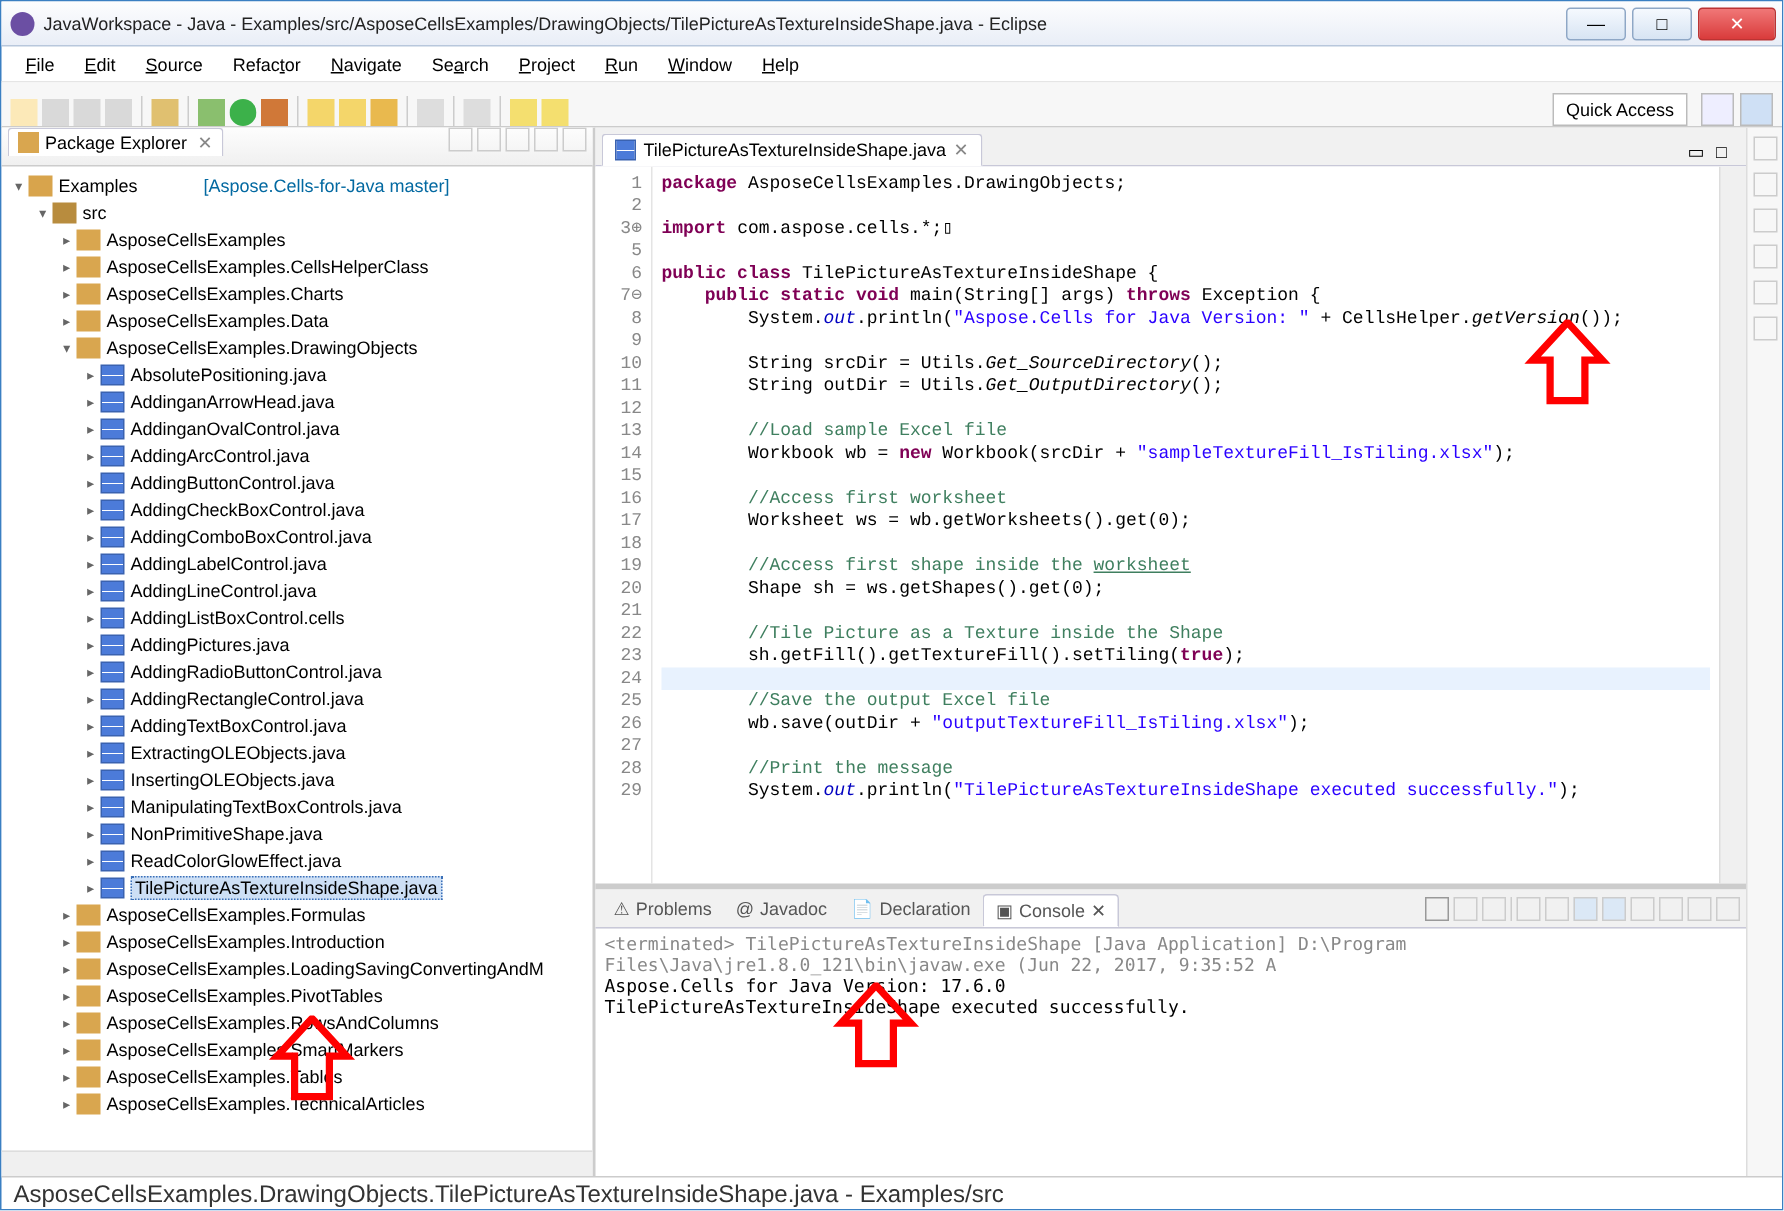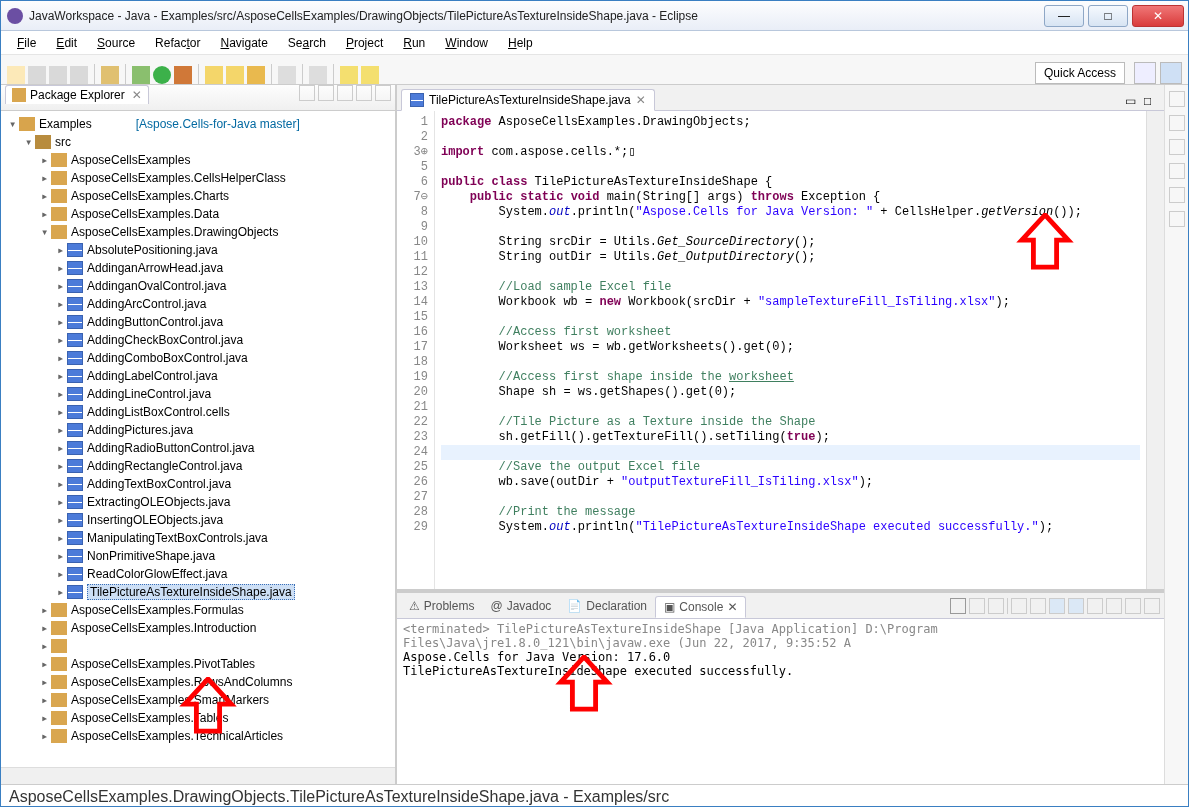--- a/index.html
+++ b/index.html
@@ -286,20 +286,21 @@
             <span class="lbl">AsposeCellsExamples.Formulas</span>
           </div>
           <div class="node" style="padding-left: 32px;">
             <span class="tw">▸</span>
             <span class="ic pkg"></span>
             <span class="lbl">AsposeCellsExamples.Introduction</span>
           </div>
           <div class="node" style="padding-left: 32px;">
             <span class="tw">▸</span>
             <span class="ic pkg"></span>
+            <span class="lbl">AsposeCellsExamples.LoadingSavingConvertingAndM</span>
           </div>
           <div class="node" style="padding-left: 32px;">
             <span class="tw">▸</span>
             <span class="ic pkg"></span>
             <span class="lbl">AsposeCellsExamples.PivotTables</span>
           </div>
           <div class="node" style="padding-left: 32px;">
             <span class="tw">▸</span>
             <span class="ic pkg"></span>
             <span class="lbl">AsposeCellsExamples.RowsAndColumns</span>

